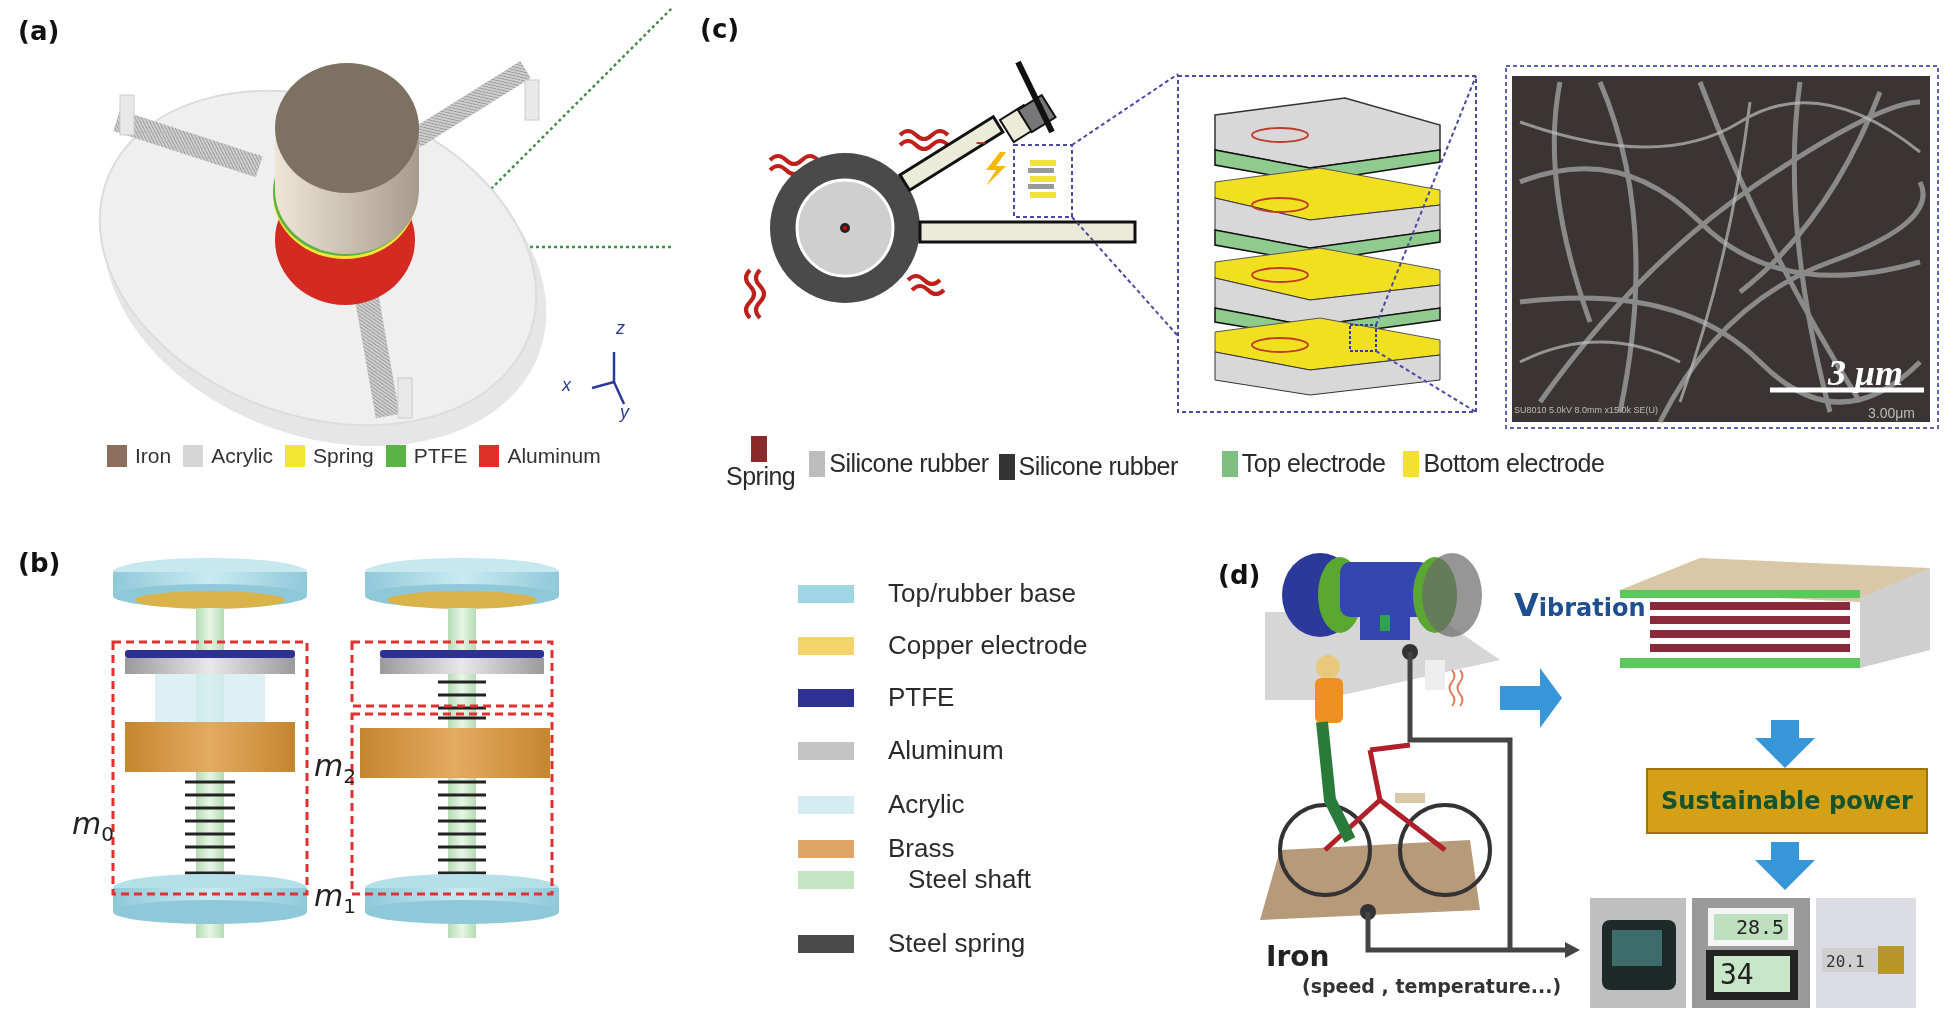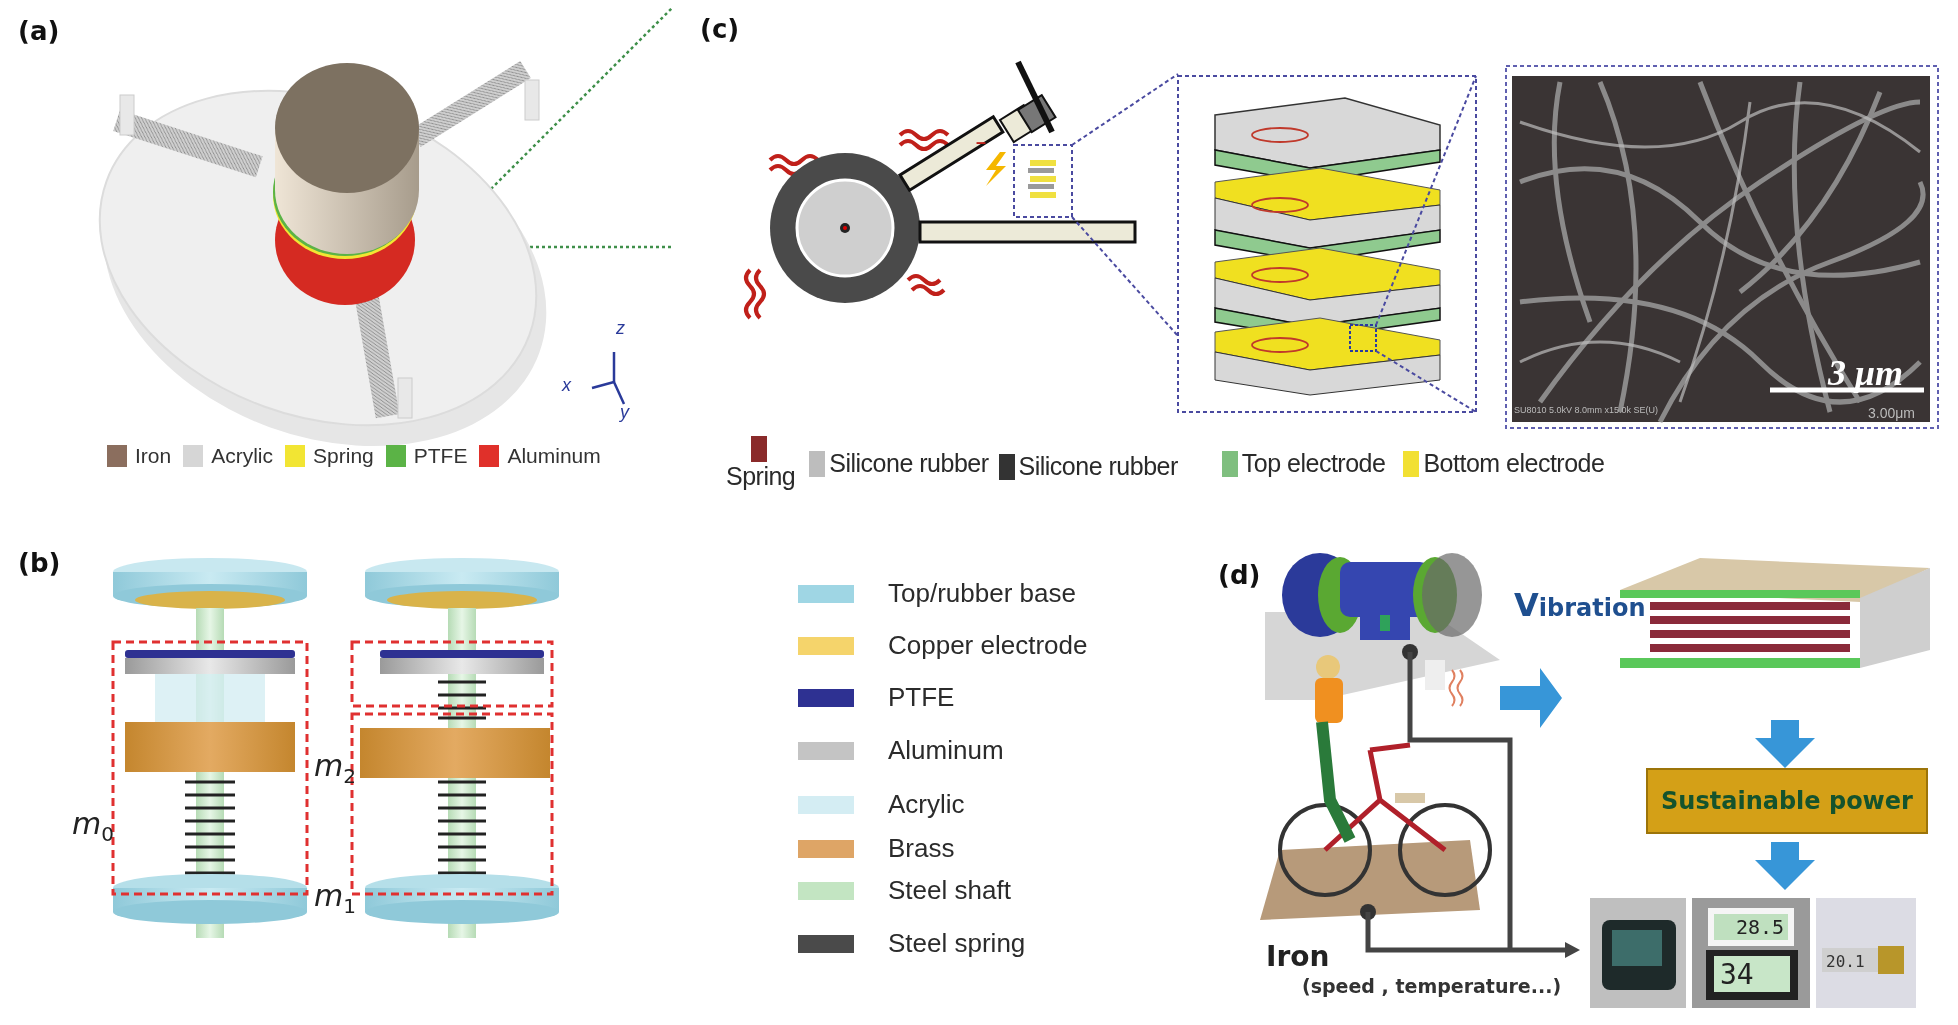--- a/index.html
+++ b/index.html
@@ -303,21 +303,21 @@
       <span>Aluminum</span>
     </div>
   <div class="row" style="top:211px;">
       <span class="sw" style="background:#d4edf3"></span>
       <span>Acrylic</span>
     </div>
   <div class="row" style="top:255px;">
       <span class="sw" style="background:#dea566"></span>
       <span>Brass</span>
     </div>
-  <div class="row" style="top:297px;">
+  <div class="row" style="top:286px;gap:20px;">
       <span class="sw" style="background:#c3e5c2"></span>
       <span>Steel shaft</span>
     </div>
   <div class="row" style="top:350px;">
       <span class="sw" style="background:#4a4a4a"></span>
       <span>Steel spring</span>
     </div>
 </div>
 
 <div class="panel-label" style="left:1218px;top:560px;">(d)</div>

